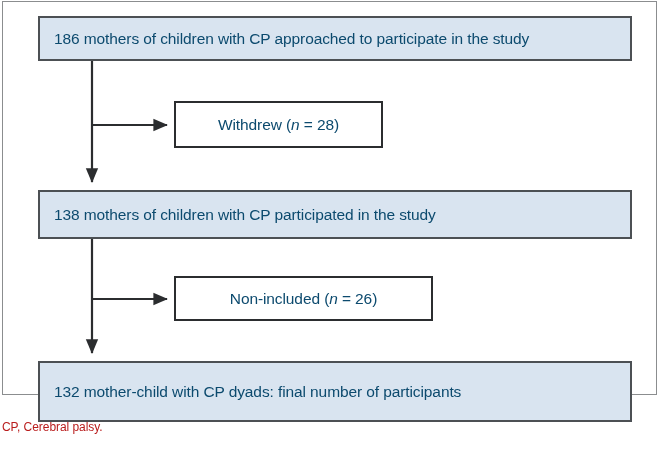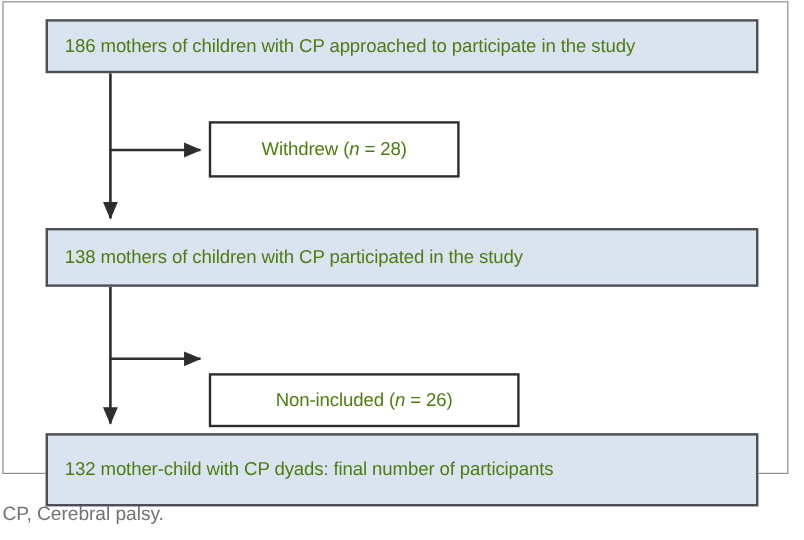--- a/index.html
+++ b/index.html
@@ -26,21 +26,21 @@
     box-sizing: border-box;
     background: #ffffff;
   }
 
   
   .node {
     position: absolute;
     box-sizing: border-box;
     display: flex;
     align-items: center;
-    color: #4d7c0f;
+    color: #0c4a6e;
     letter-spacing: -0.1px;
   }
   .node.primary {
     background: #d9e4f0;
     border: 2px solid #4c5054;
     font-size: 15.5px;
     padding-left: 14px;
     justify-content: flex-start;
   }
   .node.exclusion {
@@ -50,38 +50,38 @@
     justify-content: center;
   }
   .node .ital {
     font-style: italic;
   }
 
   
   #box-approached { left: 38px;  top: 16px;  width: 594px; height: 45px; }
   #box-withdrew   { left: 174px; top: 101px; width: 209px; height: 47px; }
   #box-participated { left: 38px; top: 190px; width: 594px; height: 49px; }
-  #box-nonincluded  { left: 174px; top: 276px; width: 259px; height: 45px; margin-top: 35px; }
+  #box-nonincluded  { left: 174px; top: 276px; width: 259px; height: 45px; }
   #box-final        { left: 38px;  top: 361px; width: 594px; height: 61px; }
 
   
   .connector-layer {
     position: absolute;
     left: 0; top: 0;
     width: 670px; height: 450px;
     pointer-events: none;
   }
 
   
   #figure-caption {
     position: absolute;
     left: 2px;
     top: 420px;
-    font-size: 16px;
-    color: #737373;
+    font-size: 12px;
+    color: #b91c1c;
     letter-spacing: -0.05px;
   }
 </style>
 </head>
 <body>
 
 <div id="figure-frame"></div>
 
 <svg class="connector-layer" viewBox="0 0 670 450" width="670" height="450" aria-hidden="true">
   <defs>

